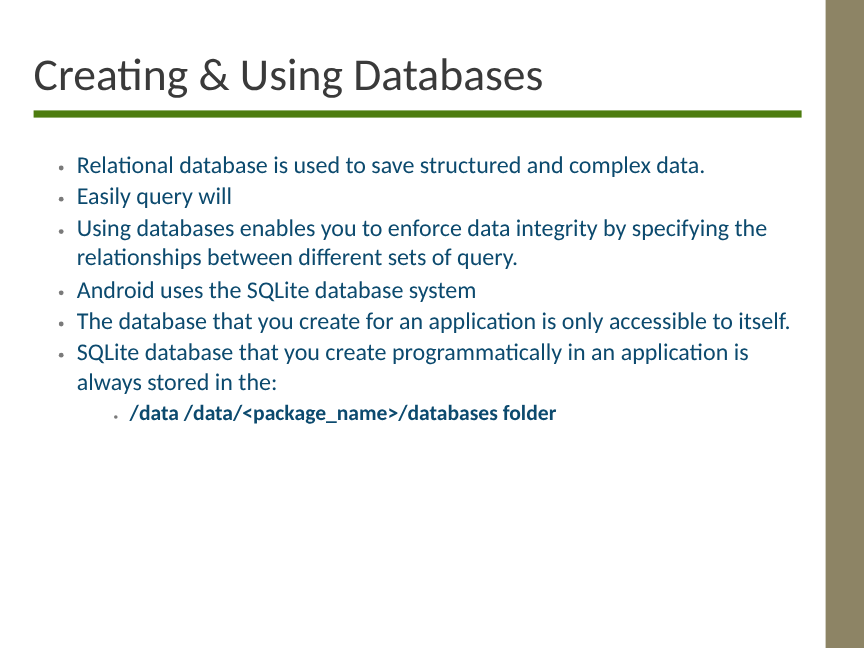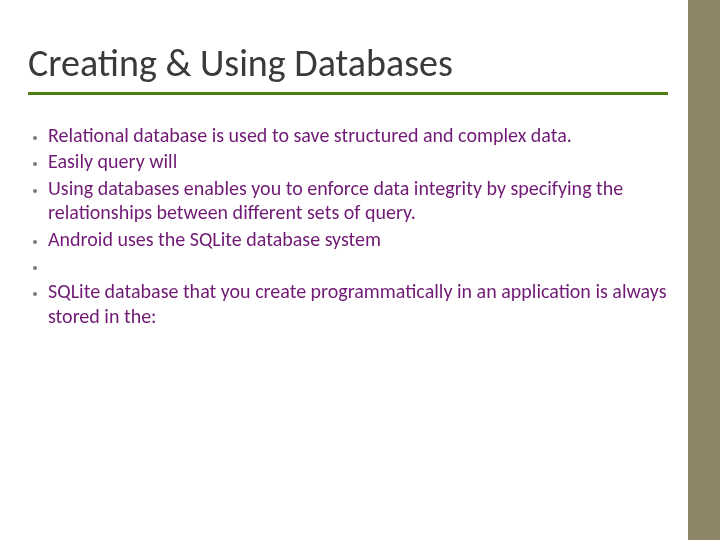--- a/index.html
+++ b/index.html
@@ -19,33 +19,34 @@
   .content {
     position: absolute;
     left: 28px; top: 40px;
     width: 640px;
   }
   .title {
     font-size: 38px;
     font-weight: 400;
     color: #3a3a3a;
     padding-bottom: 6px;
-    border-bottom: 3px solid #4d7c0f;
+    border-bottom: 6px solid #4d7c0f;
     letter-spacing: 0px;
   }
   .bullets {
     margin-top: 28px;
     padding-left: 20px;
   }
   .bullets li {
     list-style: disc;
     font-size: 20px;
     line-height: 1.22;
-    color: #701a75;
+    color: #0c4a6e;
     margin-bottom: 2px;
+    margin-left: 16px;
   }
   .bullets li::marker { color: #7a7a7a; font-size: 14px; }
   .sub {
     margin-top: 2px;
     margin-bottom: 2px;
     padding-left: 28px;
   }
   .sub li {
     list-style: disc;
     font-size: 18px;
@@ -61,18 +62,22 @@
 
 <div class="content">
   <h1 class="title">Creating &amp; Using Databases</h1>
 
   <ul class="bullets">
     <li>Relational database is used to save structured and complex data.</li>
     <li>Easily query will</li>
     <li>Using databases enables you to enforce data integrity by specifying the relationships between different sets of query.</li>
     <li>Android uses the SQLite database system</li>
     <li>
+      <span>The database that you create for an application is only accessible to itself.</span>
     </li>
     <li>
       <span>SQLite database that you create programmatically in an application is always stored in the:</span>
+      <ul class="sub">
+        <li class="bold">/data /data/&lt;package_name&gt;/databases folder</li>
+      </ul>
     </li>
   </ul>
 </div>
 
 </body></html>

